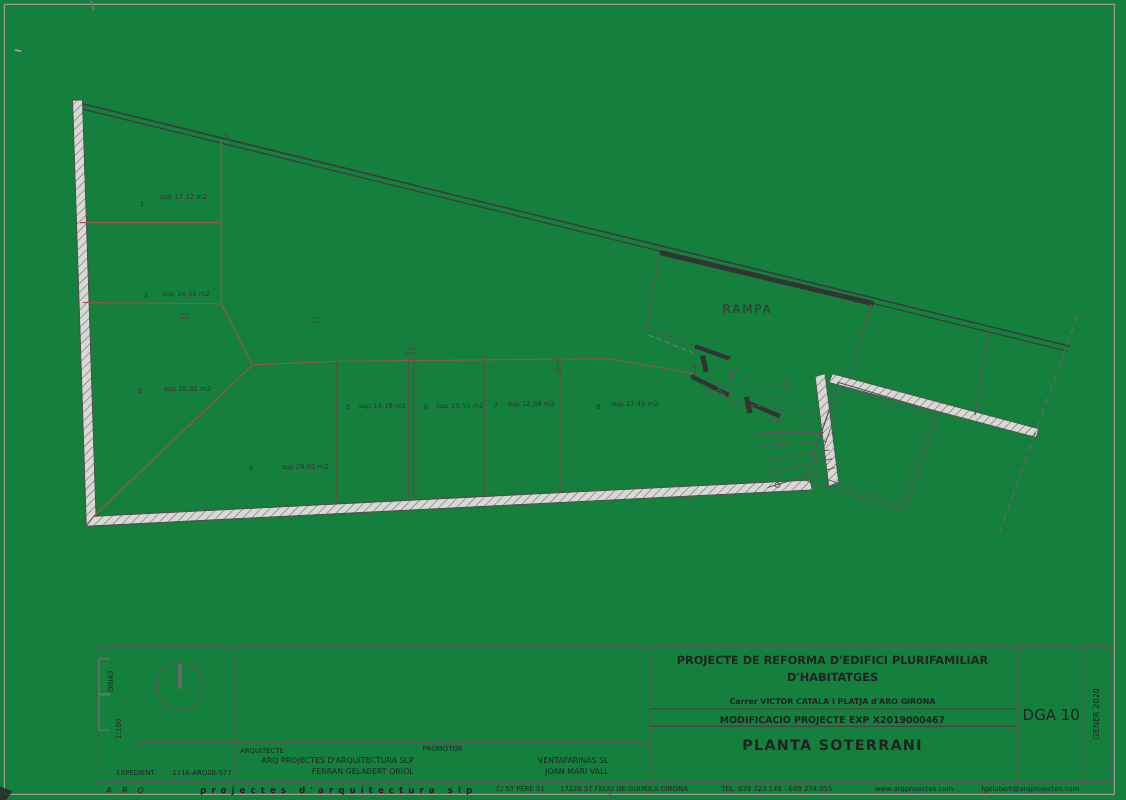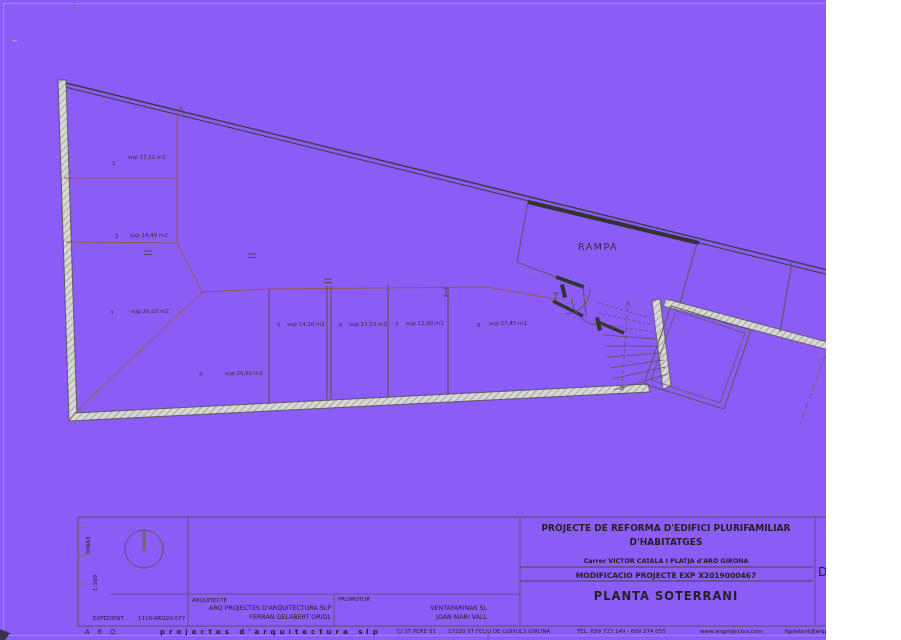--- a/index.html
+++ b/index.html
@@ -1,17 +1,17 @@
 <!DOCTYPE html>
 <html><head>
 <meta charset="utf-8">
 <style>
   html,body{margin:0;padding:0;background:#ffffff;}
   .sheet{
-    position:relative;width:826px;height:640px;background:#8b5cf6;overflow:hidden;
+    position:relative;width:901px;height:640px;background:#15803d;overflow:hidden;
     font-family:"DejaVu Sans","Liberation Sans",sans-serif;
   }
   svg{position:absolute;left:0;top:0;}
   svg text{fill:#333;}
   .tb-text{fill:#222;}
   .plan-text{fill:#4a3a34;}
 </style>
 </head>
 <body>
 

